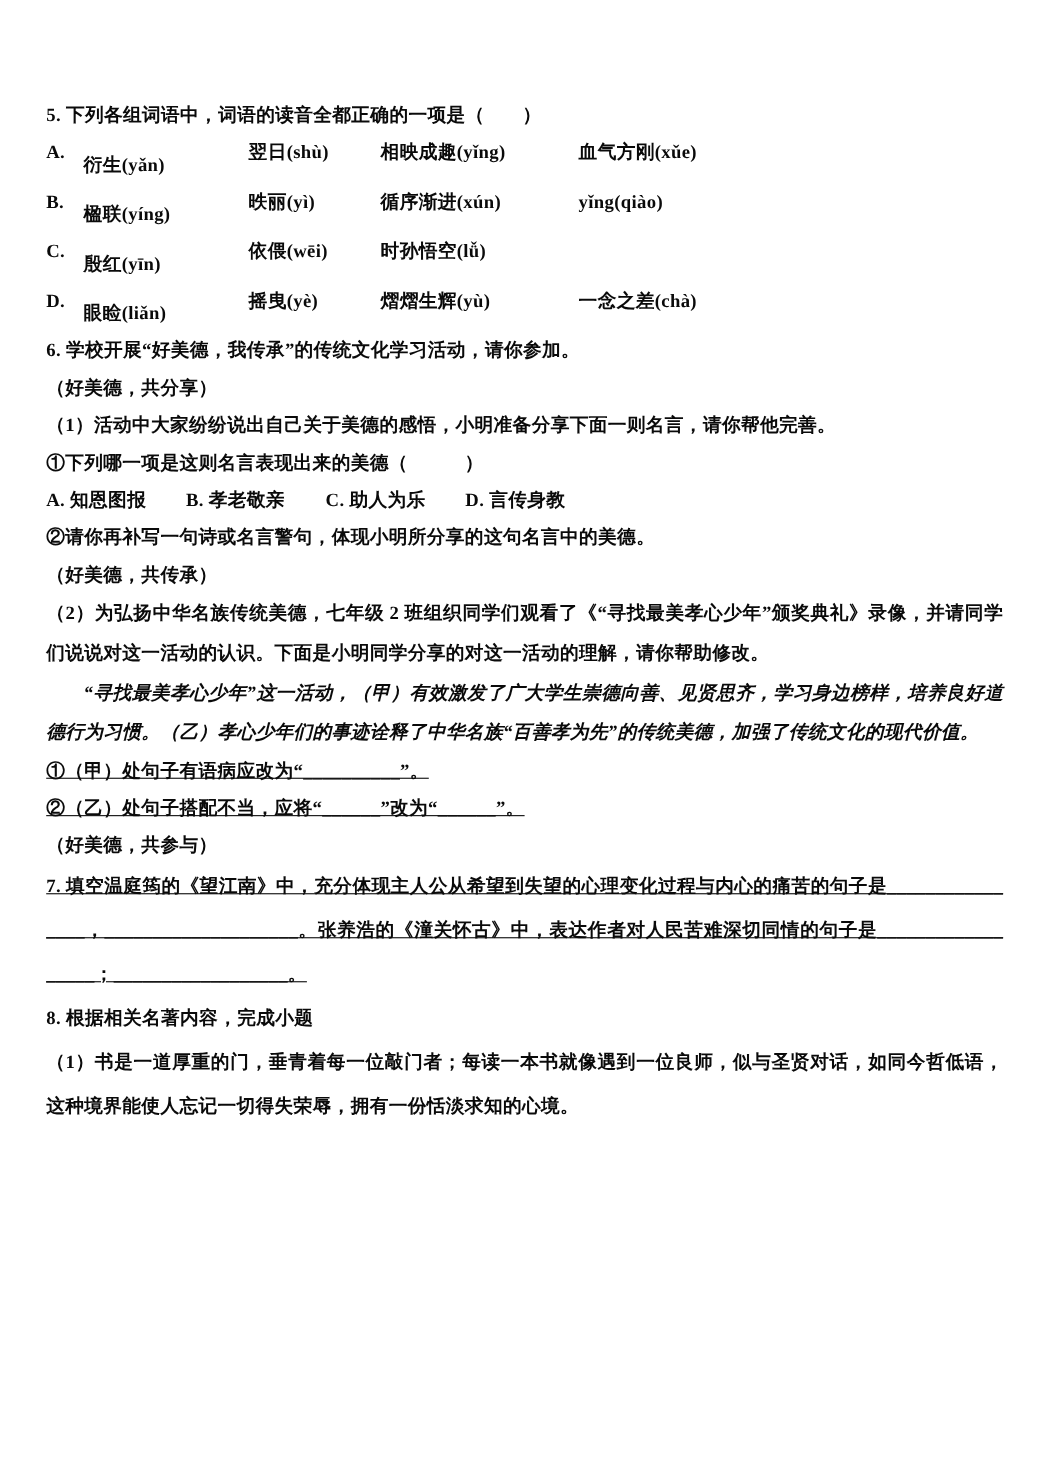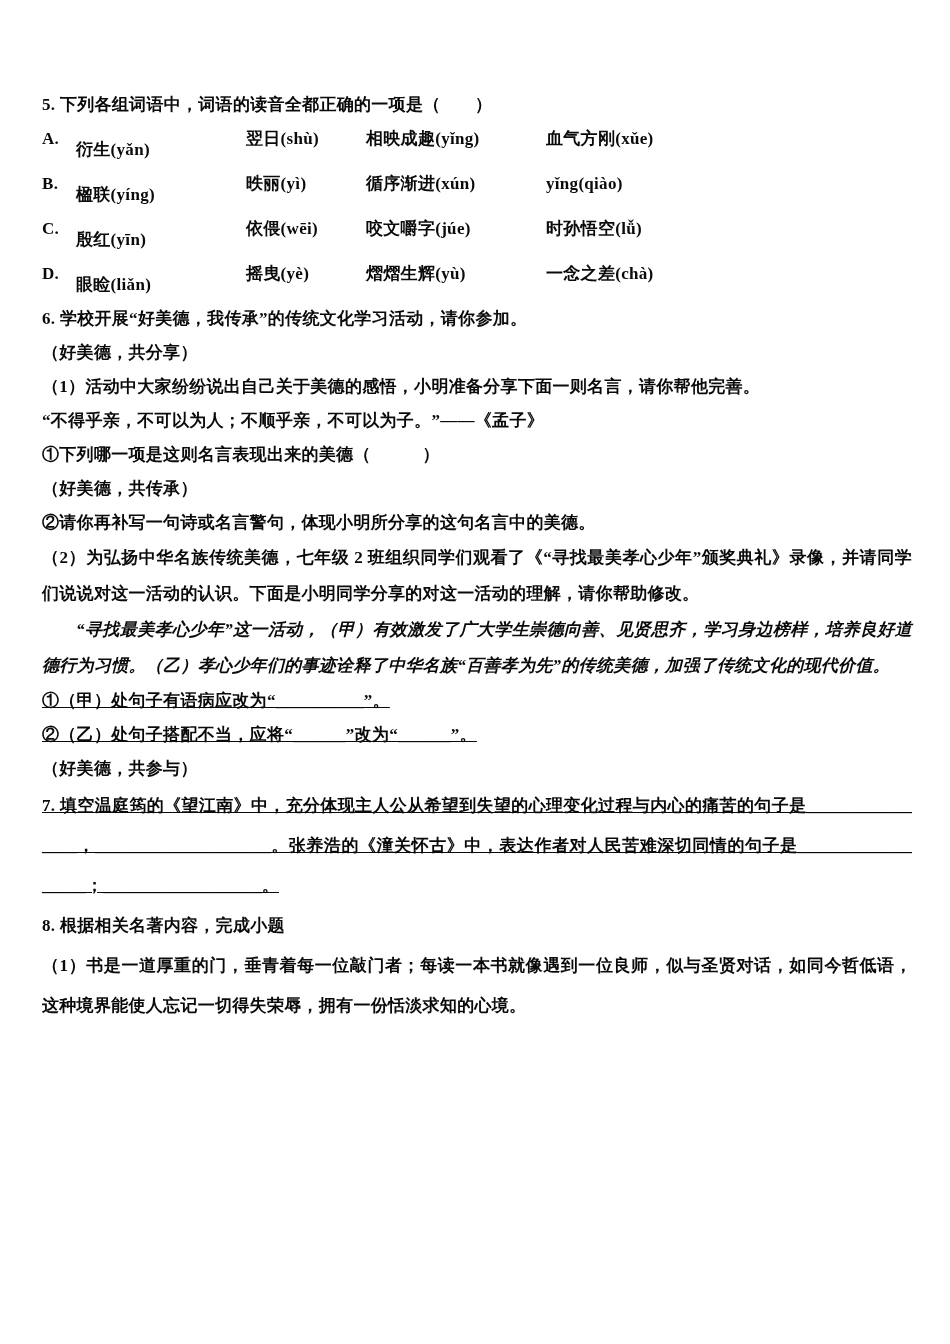--- a/index.html
+++ b/index.html
@@ -23,21 +23,21 @@
   p {
     margin: 0;
     line-height: 34px;
     text-align: justify;
   }
   p.lh36 { line-height: 36px; }
   p.lh40 { line-height: 40px; }
   .opt-row { display: flex; }
   .opt-row .lab { width: 34px; flex: 0 0 auto; }
   .opt-row .c1 { width: 150px; flex: 0 0 auto; margin-top: 11px; }
-  .opt-row .c2 { width: 120px; flex: 0 0 auto; margin-left: 20px; }
+  .opt-row .c2 { width: 120px; flex: 0 0 auto; }
   .opt-row .c3 { width: 180px; flex: 0 0 auto; }
   .opt-row .c4 { flex: 1 1 auto; }
   .mini-opts { display: flex; }
   .mini-opts .m { width: 127px; flex: 0 0 auto; }
   .mini-opts .m:last-child { flex: 1 1 auto; }
   .passage {
     font-style: italic;
     text-indent: 2em;
   }
   .blankline { word-break: break-all; text-decoration: underline; }
@@ -60,40 +60,44 @@
       <span class="lab">B.</span>
       <span class="c1">楹联(yíng)</span>
       <span class="c2">昳丽(yì)</span>
       <span class="c3">循序渐进(xún)</span>
       <span class="c4">yǐng(qiào)</span>
     </p>
     <p class="opt-row">
       <span class="lab">C.</span>
       <span class="c1">殷红(yīn)</span>
       <span class="c2">依偎(wēi)</span>
-      <span class="c3">咬文嚼字(júe)</span>
       <span class="c4">时孙悟空(lǚ)</span>
     </p>
     <p class="opt-row">
       <span class="lab">D.</span>
       <span class="c1">眼睑(liǎn)</span>
       <span class="c2">摇曳(yè)</span>
       <span class="c3">熠熠生辉(yù)</span>
       <span class="c4">一念之差(chà)</span>
     </p>
   </section>
 
   <section>
     <p>6. 学校开展“好美德，我传承”的传统文化学习活动，请你参加。</p>
     <p>（好美德，共分享）</p>
     <p>（1）活动中大家纷纷说出自己关于美德的感悟，小明准备分享下面一则名言，请你帮他完善。</p>
-    <p>“不得乎亲，不可以为人；不顺乎亲，不可以为子。”——《孟子》</p>
     <p>①下列哪一项是这则名言表现出来的美德（　　　）</p>
+    <p class="mini-opts">
+      <span class="m">A. 知恩图报</span>
+      <span class="m">B. 孝老敬亲</span>
+      <span class="m">C. 助人为乐</span>
+      <span class="m">D. 言传身教</span>
+    </p>
+    <p>②请你再补写一句诗或名言警句，体现小明所分享的这句名言中的美德。</p>
     <p>（好美德，共传承）</p>
-    <p>②请你再补写一句诗或名言警句，体现小明所分享的这句名言中的美德。</p>
     <p class="lh36">（2）为弘扬中华名族传统美德，七年级 2 班组织同学们观看了《“寻找最美孝心少年”颁奖典礼》录像，并请同学们说说对这一活动的认识。下面是小明同学分享的对这一活动的理解，请你帮助修改。</p>
     <p class="lh36 passage">“寻找最美孝心少年”这一活动，（甲）有效激发了广大学生崇德向善、见贤思齐，学习身边榜样，培养良好道德行为习惯。（乙）孝心少年们的事迹诠释了中华名族“百善孝为先”的传统美德，加强了传统文化的现代价值。</p>
     <p class="blankline">①（甲）处句子有语病应改为“__________”。</p>
     <p class="blankline">②（乙）处句子搭配不当，应将“______”改为“______”。</p>
     <p>（好美德，共参与）</p>
   </section>
 
   <section>
     <p class="lh40 blankline">7. 填空温庭筠的《望江南》中，充分体现主人公从希望到失望的心理变化过程与内心的痛苦的句子是________________，____________________。张养浩的《潼关怀古》中，表达作者对人民苦难深切同情的句子是__________________；__________________。</p>
   </section>

